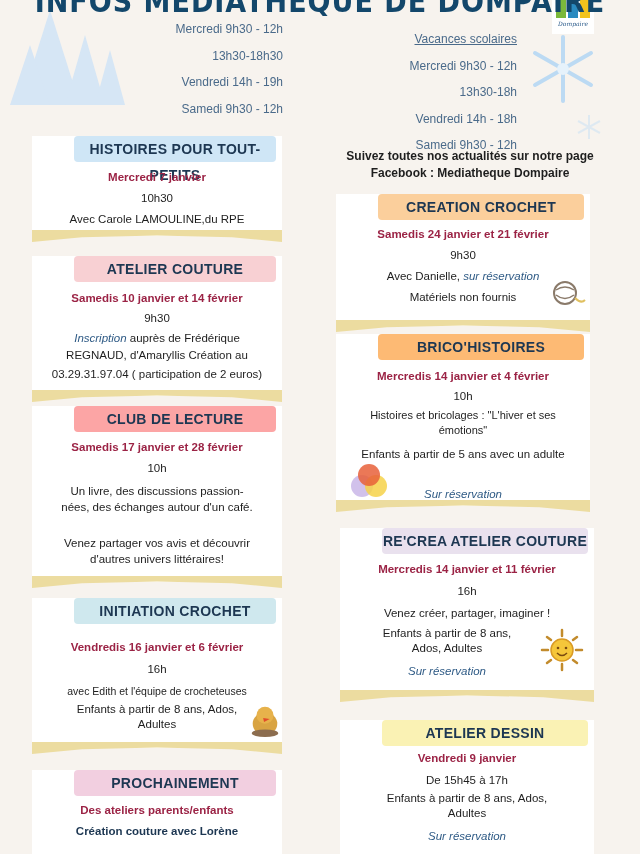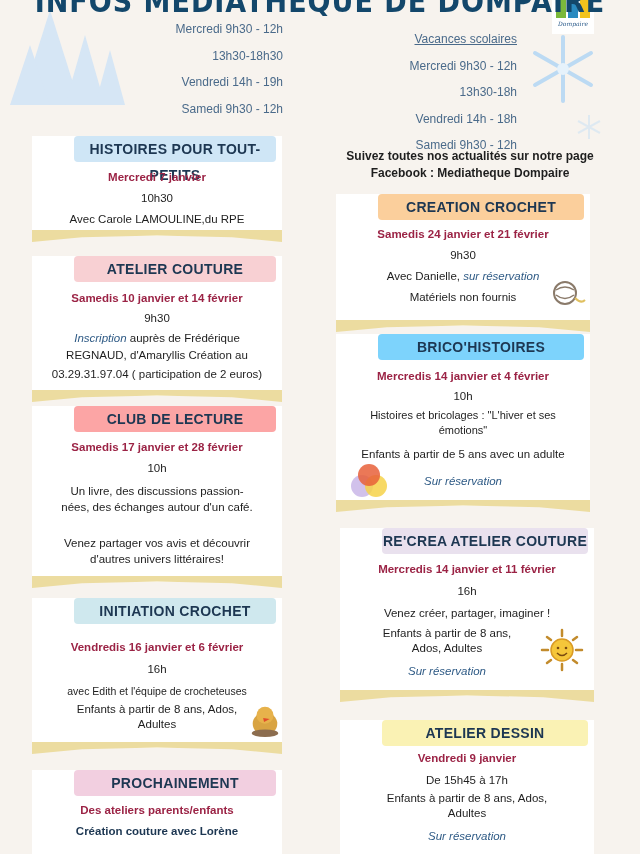--- a/index.html
+++ b/index.html
@@ -187,27 +187,27 @@
   </div>
   <svg class="pic" viewBox="0 0 40 30" style="left:210px;top:84px;width:42px;height:30px;">
     <circle cx="18" cy="15" r="11" fill="none" stroke="#8a7a6a" stroke-width="2"></circle>
     <path d="M9 12 Q18 6 27 12 M9 17 Q18 24 27 17" stroke="#8a7a6a" fill="none" stroke-width="1.5"></path>
     <path d="M28 20 Q34 26 38 22" stroke="#e0c060" fill="none" stroke-width="2"></path>
   </svg>
   <div class="ribbon"></div>
 </div>
 
 <div class="card" style="left:336px;top:334px;width:254px;height:172px;">
-  <div class="hdr" style="background:#7dd3fc;">BRICO'HISTOIRES</div>
+  <div class="hdr" style="background:#fdba74;">BRICO'HISTOIRES</div>
   <div class="body" style="top:32px;line-height:20px;">
     <p class="date">Mercredis 14 janvier et 4 février</p>
     <p style="margin-bottom:2px">10h</p>
     <p style="line-height:15px;font-size:11px">Histoires et bricolages : "L'hiver et ses</p>
     <p style="line-height:15px;font-size:11px;margin-bottom:6px">émotions"</p>
-    <p style="margin-bottom:7px">Enfants à partir de 5 ans avec un adulte</p>
+    <p style="margin-bottom:20px">Enfants à partir de 5 ans avec un adulte</p>
     <p class="res">Sur réservation</p>
   </div>
   <svg class="pic" viewBox="0 0 44 36" style="left:12px;top:128px;width:44px;height:36px;">
     <circle cx="14" cy="24" r="11" fill="#c9b6e8" opacity=".85"></circle>
     <circle cx="28" cy="24" r="11" fill="#f6d24a" opacity=".85"></circle>
     <circle cx="21" cy="13" r="11" fill="#e8603a" opacity=".85"></circle>
   </svg>
   <div class="ribbon"></div>
 </div>
 

